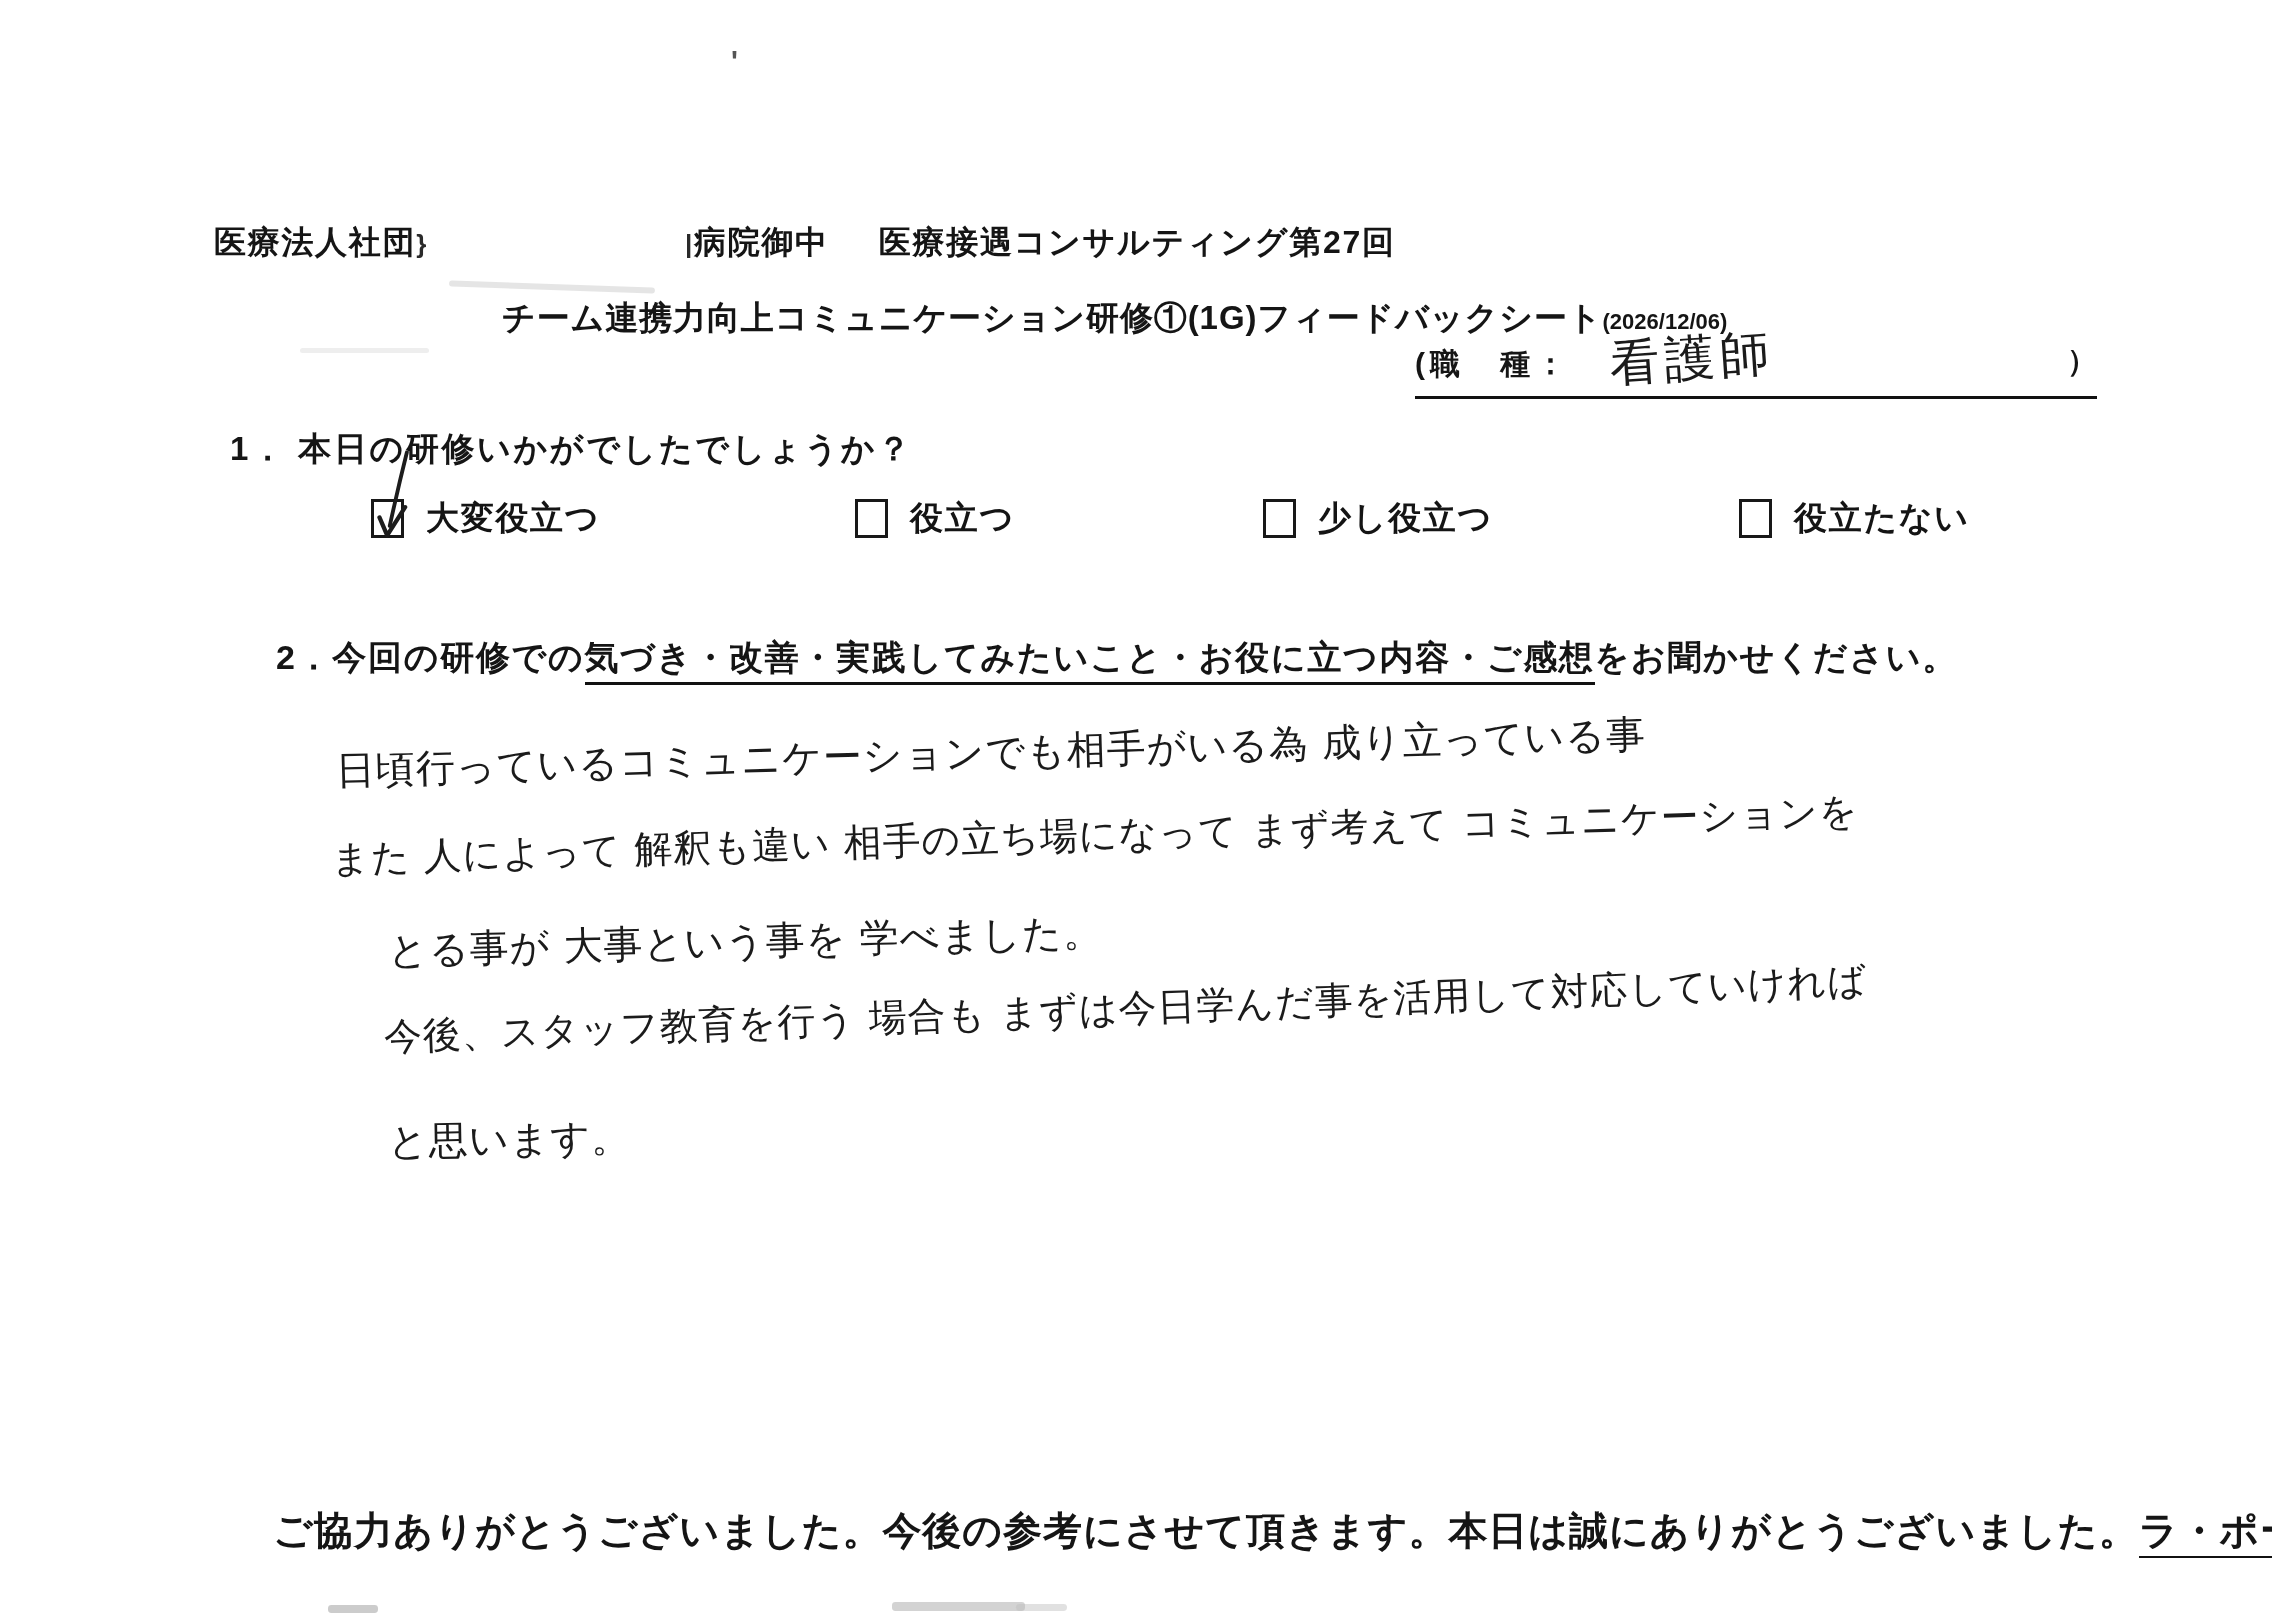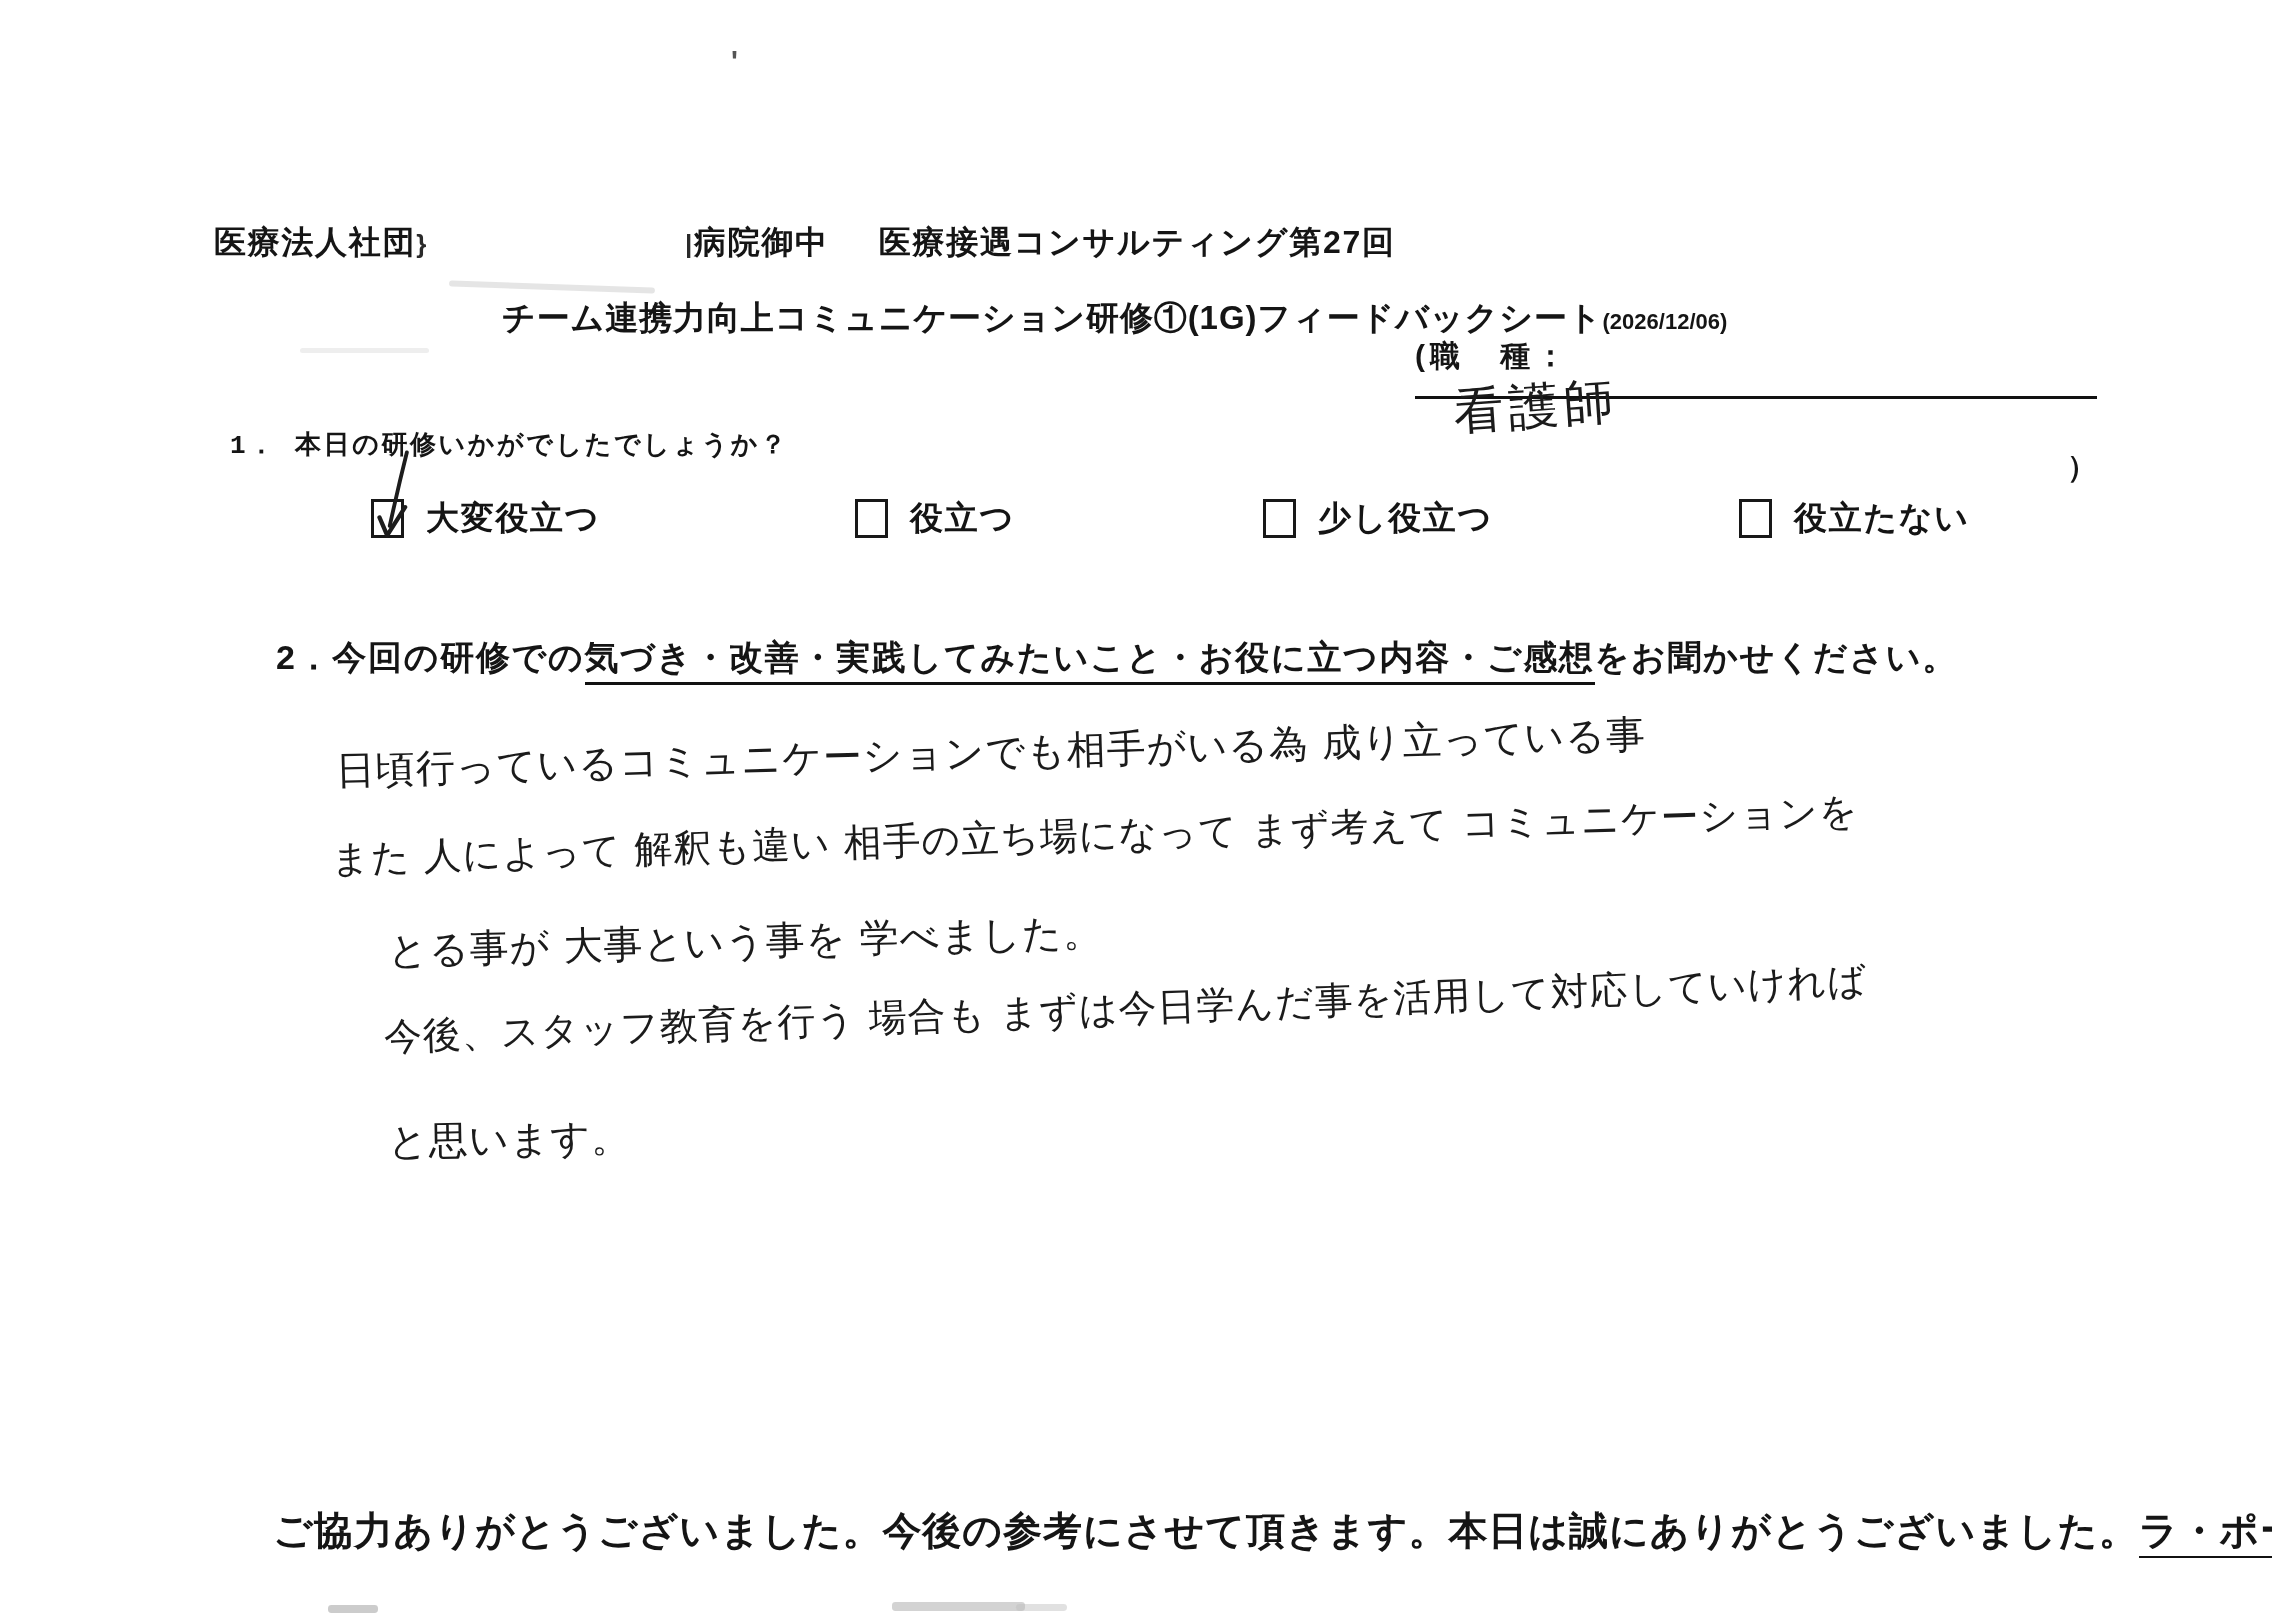--- a/index.html
+++ b/index.html
@@ -33,33 +33,33 @@
   .sheet-title {
     left: 502px; top: 296px;
     font-size: 33px; letter-spacing: 0.9px; white-space: nowrap;
   }
   .sheet-date { font-size: 22px; letter-spacing: 0; }
 
   
   .occupation {
     left: 1415px; top: 336px; width: 682px; height: 60px;
     border-bottom: 3.4px solid #111;
-    display: flex; align-items: flex-start; flex-direction: column;
+    display: flex; align-items: center;
   }
   .occupation-label { font-size: 30px; letter-spacing: 5.1px; padding-bottom: 3.4px; white-space: nowrap; }
   .occupation-value {
     font-family: "DejaVu Sans", sans-serif;
     font-size: 50px; color: #1b1b1b; margin-left: 41px;
     transform: rotate(-4deg); transform-origin: left bottom;
     position: relative; top: -1.7px; letter-spacing: 5.1px; white-space: nowrap;
   }
   .occupation-close { margin-left: auto; font-size: 30px; padding-bottom: 8.6px; }
 
   
-  .q1-heading { left: 230px; top: 427px; font-size: 26px; letter-spacing: 2.6px; white-space: nowrap; font-family: Liberation Mono, monospace; }
+  .q1-heading { left: 230px; top: 427px; font-size: 33px; letter-spacing: 2.6px; white-space: nowrap; }
   .option { top: 496px; display: flex; align-items: center; gap: 22px; padding-left: 30px; }
   .opt-0 { left: 341px; } .opt-1 { left: 825px; } .opt-2 { left: 1233px; } .opt-3 { left: 1709px; }
   .box { width: 33px; height: 39px; border: 3.4px solid #181818; box-sizing: border-box; }
   .opt-label { font-size: 33px; font-weight: bold; letter-spacing: 1.7px; white-space: nowrap; }
   .check-svg { position: absolute; left: -5.1px; top: -53px; width: 62px; height: 106px; }
 
   
   .q2-heading { left: 276px; top: 635px; font-size: 34px; letter-spacing: 1.7px; white-space: nowrap; }
   .q2-underlined { border-bottom: 3.4px solid #111; padding-bottom: 6px; }
 

